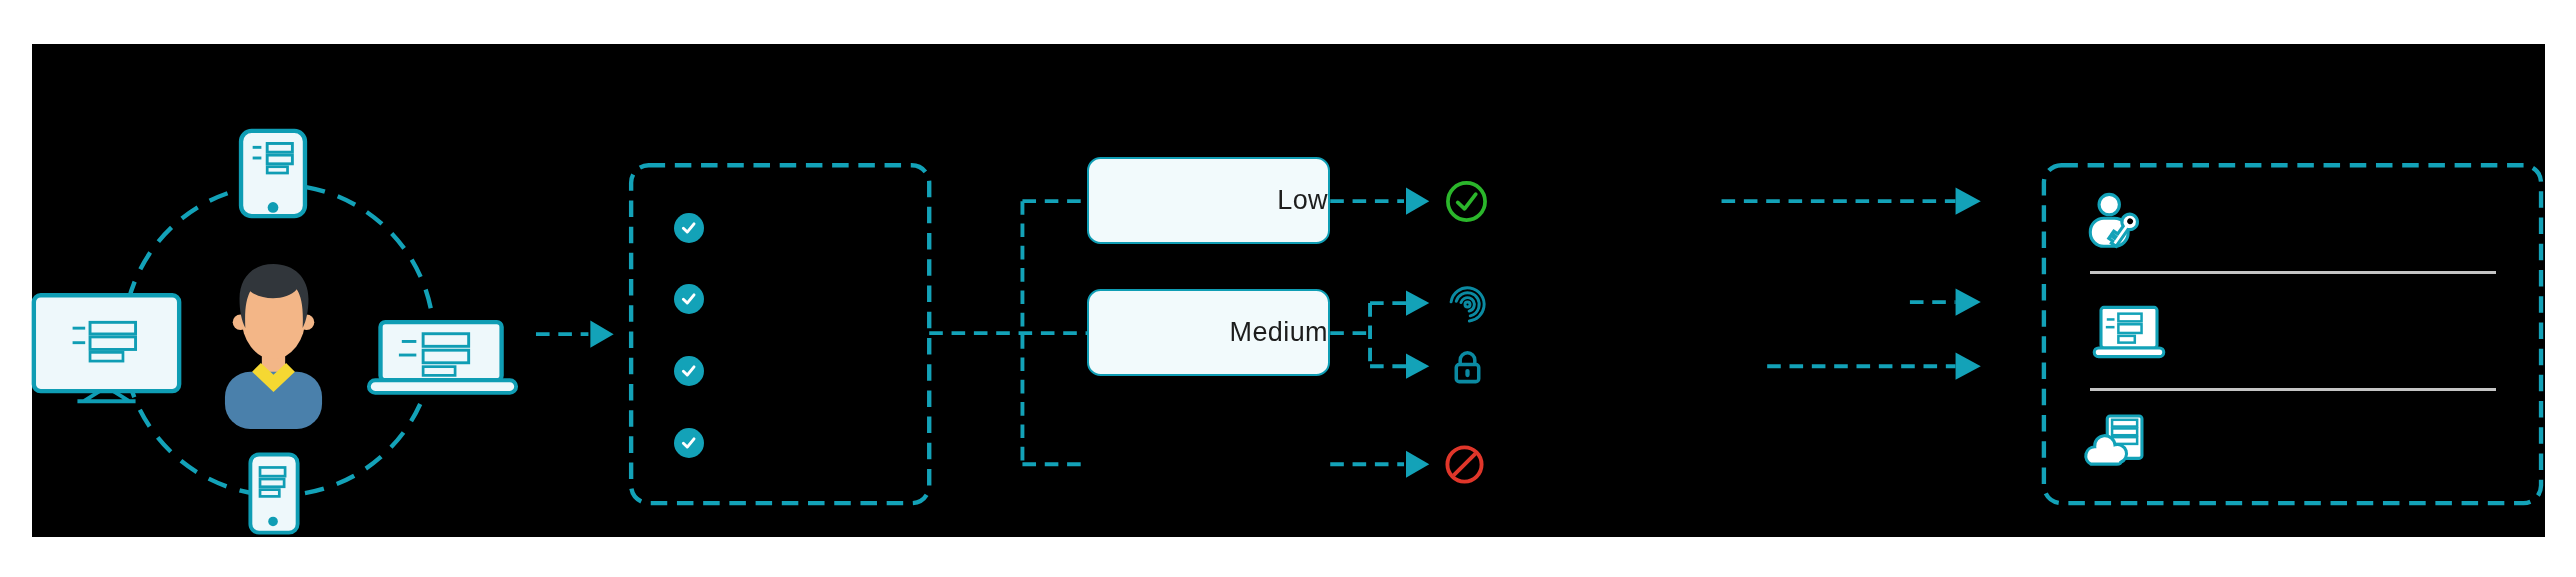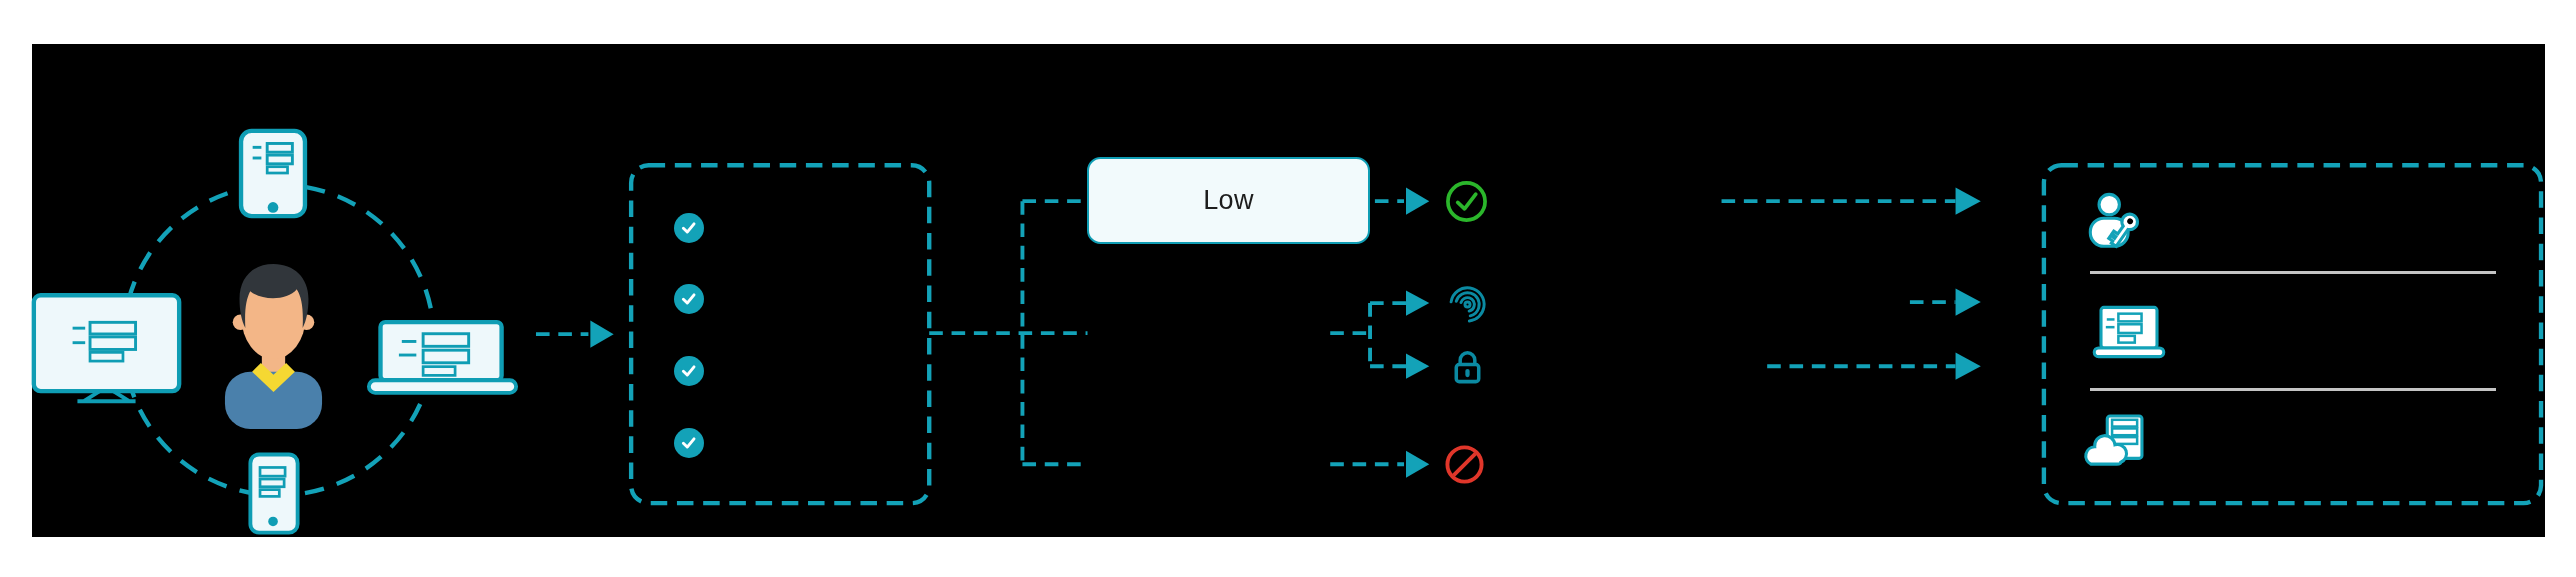--- a/index.html
+++ b/index.html
@@ -31,23 +31,23 @@
   .lkfill{fill:var(--teal-dark);stroke:none;}
   .wicon{fill:#fff;stroke:var(--teal);stroke-width:3.2;}
   .wthin{stroke:var(--teal);stroke-width:2.6;fill:none;}
   .skin{fill:var(--avatar-skin);stroke:none;}
   .hair{fill:var(--avatar-hair);stroke:none;}
   .shirt{fill:var(--avatar-shirt);stroke:none;}
   .collar{fill:var(--avatar-collar);stroke:none;}
   
   .check-dot{position:absolute;width:30px;height:30px;border-radius:50%;
              background:var(--teal);display:flex;align-items:center;justify-content:center;}
-  .level-box{position:absolute;width:283px;height:87px;box-sizing:border-box;
+  .level-box{position:absolute;width:243px;height:87px;box-sizing:border-box;
              background:var(--box-fill);border:2.9px solid var(--panel-border);border-radius:13.6px;
-             display:flex;align-items:center;justify-content:center;
+             display:flex;align-items:center;justify-content:flex-end;
              font-size:27px;font-weight:500;letter-spacing:0.4px;color:var(--label-color);}
   .sep{position:absolute;width:406px;height:2.9px;background:var(--separator-gray);}
 </style>
 </head>
 <body>
 
 <div id="scene">
   <div id="canvas"></div>
 
   <svg class="abs" style="left:0;top:0;" width="2576" height="578" viewBox="0 0 2653 595">
@@ -152,20 +152,23 @@
   </div>
   <div class="check-dot" style="left:674px;top:428px;">
     <svg width="19.4" height="19.4" viewBox="0 0 20 20">
         <polyline points="4.5,10.5 8.5,14.5 15.5,6" fill="none" stroke="#fff" stroke-width="3" stroke-linecap="round" stroke-linejoin="round"></polyline>
       </svg>
   </div>
 
   <div class="level-box" style="left:1087px;top:157px;">
     <span>Low</span>
   </div>
+  <div class="level-box" style="left:1087px;top:289px;">
+    <span>Medium</span>
+  </div>
 
   <svg class="abs" style="left:1445px;top:180px;" width="43" height="43" viewBox="0 0 44 44">
     <circle class="gr" cx="22" cy="22" r="19"></circle>
     <polyline class="gr" points="13,23 20,29.5 31.5,14.5" stroke-linecap="round" stroke-linejoin="round"></polyline>
   </svg>
 
   <svg class="abs" style="left:1446px;top:282px;" width="43" height="43" viewBox="0 0 44 44">
     <circle class="fp" cx="22" cy="23" r="17" stroke-dasharray="75 32" transform="rotate(-171 22 23)" stroke-linecap="round"></circle>
     <circle class="fp" cx="22" cy="23" r="12" stroke-dasharray="50 26" transform="rotate(-164 22 23)" stroke-linecap="round"></circle>
     <circle class="fp" cx="22" cy="23" r="7" stroke-dasharray="29 15" transform="rotate(-163 22 23)" stroke-linecap="round"></circle>

